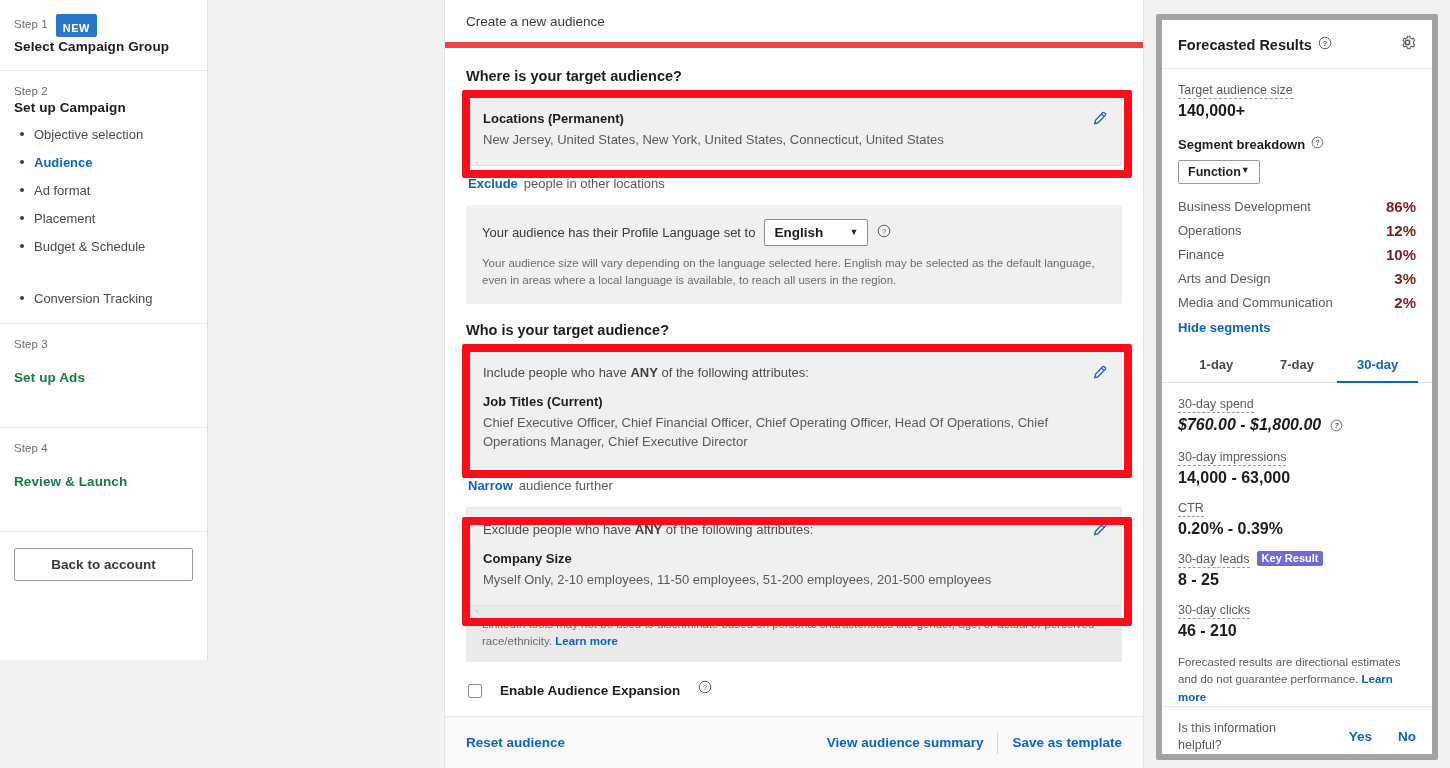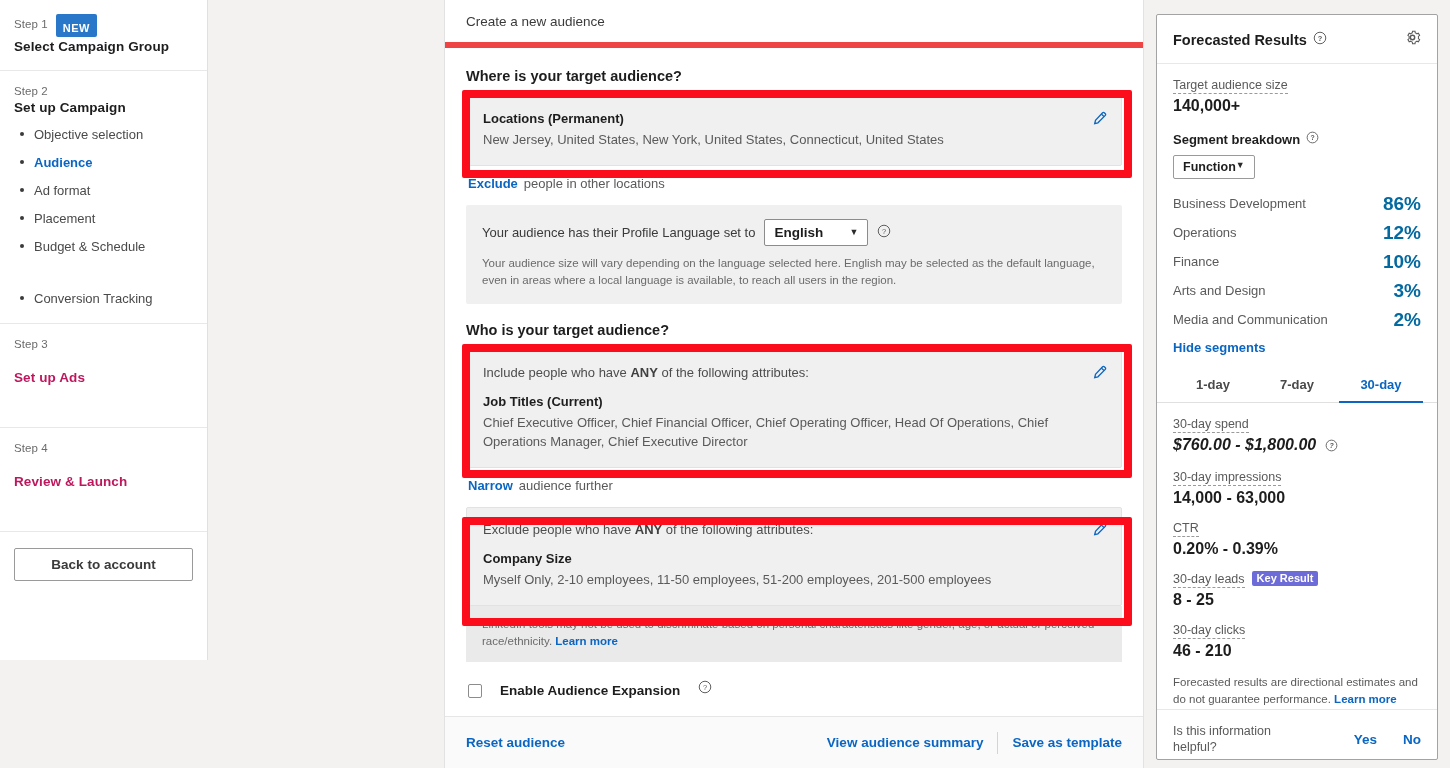--- a/index.html
+++ b/index.html
@@ -18,21 +18,21 @@
     border-right: 1px solid #e0e0e0; flex: 0 0 208px;
   }
   .step-block { padding: 14px 14px 16px 14px; border-bottom: 1px solid #e8e8e8; }
   .step-kicker { font-size: 11.5px; color: #6b6b6b; margin-bottom: 3px; letter-spacing: .1px; }
   .step-row { display: flex; align-items: center; gap: 8px; margin-bottom: 2px; }
   .badge-new {
     background: #2977c9; color: #fff; font-size: 11px; font-weight: 700;
     padding: 8px 7px 3px; border-radius: 2px; letter-spacing: .4px; line-height: 1.1;
   }
   .step-title { font-size: 13.5px; font-weight: 700; color: #1d1d1d; letter-spacing: .1px; }
-  .step-title.muted { color: #be185d; font-weight: 600; margin-top: 20px; }
+  .step-title.muted { color: #15803d; font-weight: 600; margin-top: 20px; }
   .substeps { list-style: none; margin-top: 12px; }
   .substeps li {
     position: relative; font-size: 13px; color: #4a4a4a;
     padding: 0 0 0 20px; margin-bottom: 12.5px; line-height: 1.2;
   }
   .substeps li:last-child { margin-bottom: 0; margin-top: 36px; }
   .substeps li::before {
     content: ""; position: absolute; left: 6px; top: 5px;
     width: 4px; height: 4px; background: #3a3a3a; border-radius: 50%;
   }
@@ -102,21 +102,21 @@
   .foot-r { display: flex; align-items: center; gap: 14px; }
   .foot-r .divider { width: 1px; height: 22px; background: #d4d4d4; }
 
   
   .hicon { display: inline-block; vertical-align: -2px; }
 
   
   .right-wrap { flex: 1; position: relative; background: #f3f2f0; }
   .fc-card {
     position: absolute; left: 12px; top: 14px; width: 282px; height: 746px;
-    background: #fff; border: 1px solid #a3a3a3; border-radius: 2px;
+    background: #fff; border: 6px solid #a3a3a3; border-radius: 2px;
     display: flex; flex-direction: column;
   }
   .fc-head {
     display: flex; align-items: center; justify-content: space-between;
     padding: 14px 16px 13px; border-bottom: 1px solid #e8e8e8;
   }
   .fc-title { font-size: 14.5px; font-weight: 700; color: #1d1d1d; display: flex; align-items: center; gap: 6px; }
   .fc-body { padding: 14px 16px 0; flex: 1; }
   .dl { border-bottom: 1px dashed #9a9a9a; display: inline-block; padding-bottom: 1px; }
   .m-label { font-size: 12.5px; color: #5a5a5a; }
@@ -124,21 +124,21 @@
   .m-val.ital { font-style: italic; }
   .m-block { margin-bottom: 14px; }
   .seg-head { font-size: 13px; font-weight: 700; color: #1d1d1d; display: flex; align-items: center; gap: 6px; margin: 16px 0 8px; }
   .fn-sel {
     display: inline-flex; align-items: flex-start; border: 1px solid #9a9a9a;
     border-radius: 2px; padding: 4px 9px; font-size: 12.5px; font-weight: 700;
     color: #1d1d1d; cursor: pointer; margin-bottom: 10px;
   }
   .seg-row { display: flex; justify-content: space-between; align-items: center; padding: 3.5px 0; }
   .seg-name { font-size: 13px; color: #5a5a5a; }
-  .seg-pct { font-size: 19px; font-weight: 700; color: #0369a1; }
+  .seg-pct { font-size: 15px; font-weight: 700; color: #7f1d1d; }
   .hide-seg { font-size: 13px; font-weight: 700; color: #0a66c2; margin-top: 6px; cursor: pointer; }
   .tabs { display: flex; gap: 0; border-bottom: 1px solid #e0e0e0; margin: 12px -16px 0; padding: 0 14px; }
   .tab {
     flex: 1; text-align: center; font-size: 13px; font-weight: 700; color: #4a4a4a;
     padding: 10px 0 9px; cursor: pointer; border-bottom: 2px solid transparent; margin-bottom: -1px;
   }
   .tab.active { color: #0a66c2; border-bottom-color: #0a66c2; }
   .metrics { padding-top: 14px; }
   .kr-badge {
     background: #6d6bd8; color: #fff; font-size: 11px; font-weight: 700;

